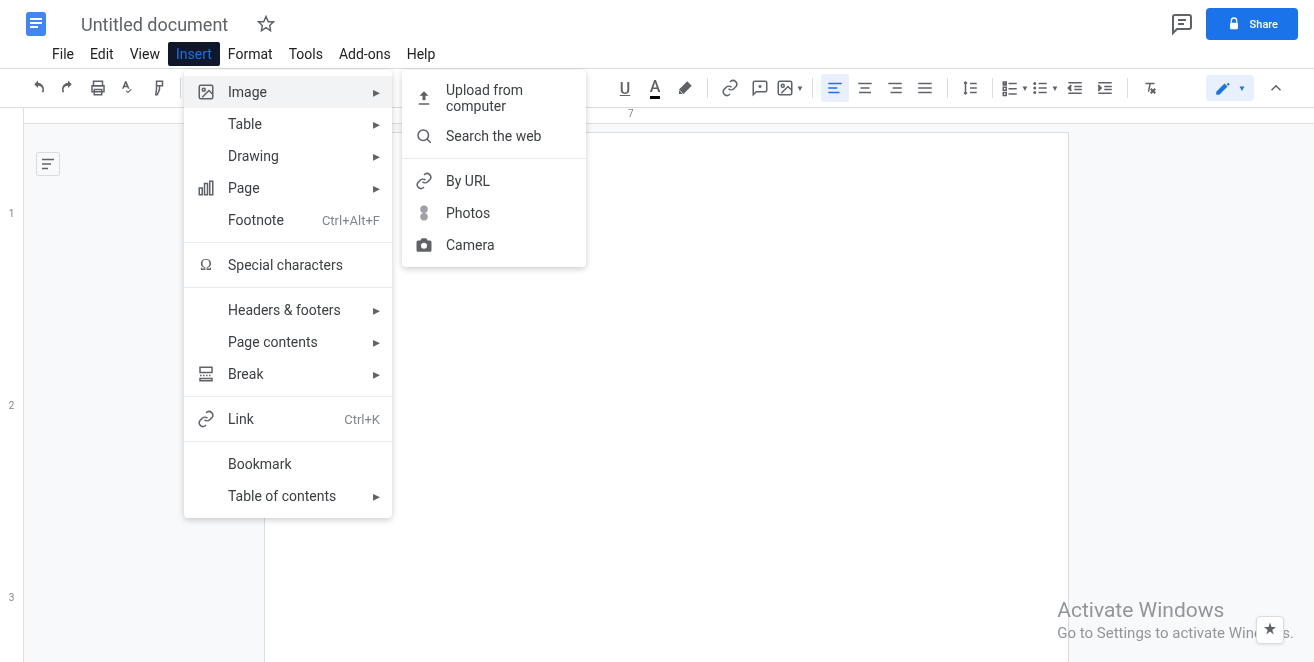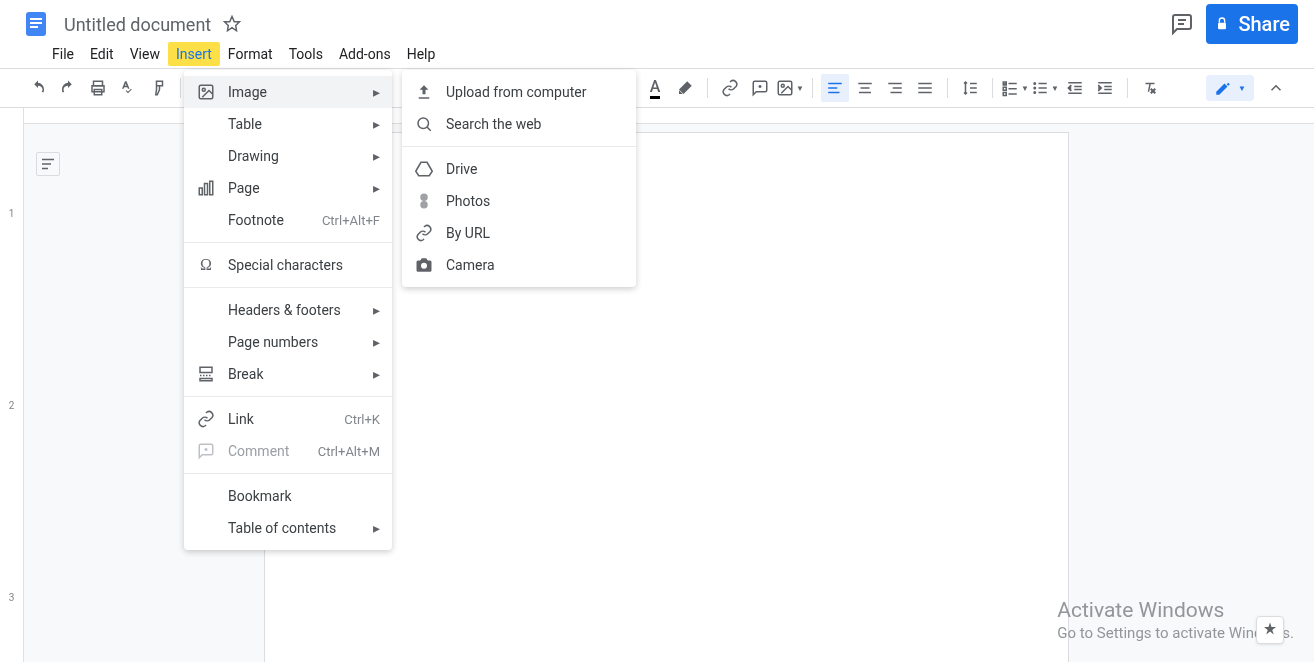--- a/index.html
+++ b/index.html
@@ -1,49 +1,49 @@
 <!DOCTYPE html>
 <html><head>
 <meta charset="utf-8">
 <style>
 * { margin: 0; padding: 0; box-sizing: border-box; font-family: 'Google Sans', Roboto, Arial, sans-serif; }
 body { background: #fff; width: 1314px; height: 662px; overflow: hidden; position: relative; }
 
-.titlebar { display: flex; align-items: center; padding: 8px 16px 0 16px; height: 40px; }
+.titlebar { display: flex; align-items: center; padding: 8px 16px 0 16px; height: 40px; gap: 17px; }
 .docs-logo { width: 40px; height: 40px; display: flex; align-items: center; justify-content: center; }
 .docs-logo svg { width: 36px; height: 36px; }
 .doc-title { font-size: 18px; color: #5f6368; margin-left: 8px; }
 .star-icon { margin-left: 12px; color: #5f6368; }
 .titlebar-right { margin-left: auto; display: flex; align-items: center; gap: 12px; }
 .comment-history { color: #5f6368; }
-.share-btn { background: #1a73e8; color: #fff; border: none; border-radius: 4px; padding: 8px 8px; font-size: 20px; font-weight: 500; display: flex; align-items: center; gap: 8px; cursor: pointer; }
+.share-btn { background: #1a73e8; color: #fff; border: none; border-radius: 4px; padding: 8px 20px; font-size: 11px; font-weight: 500; display: flex; align-items: center; gap: 8px; cursor: pointer; }
 
 .menubar { display: flex; padding: 0 44px; height: 28px; align-items: center; }
 .menu-item { padding: 4px 8px; font-size: 14px; color: #202124; cursor: pointer; border-radius: 2px; }
-.menu-item.active { background: #fde047; color: #1a73e8; }
+.menu-item.active { background: #0f172a; color: #1a73e8; }
 
 .toolbar { height: 40px; border-top: 1px solid #dadce0; border-bottom: 1px solid #dadce0; display: flex; align-items: center; padding: 0 24px; gap: 2px; }
 .tb-btn { width: 28px; height: 28px; display: flex; align-items: center; justify-content: center; color: #5f6368; cursor: pointer; border-radius: 2px; }
 .tb-btn.active { background: #e8f0fe; color: #1a73e8; }
 .tb-sep { width: 1px; height: 20px; background: #dadce0; margin: 0 6px; }
 .tb-right { margin-left: auto; display: flex; align-items: center; gap: 8px; }
 .editing-btn { background: #e8f0fe; border-radius: 4px; padding: 4px 8px; display: flex; align-items: center; gap: 6px; color: #1a73e8; }
 
 .workspace { position: relative; height: 554px; background: #f8f9fa; display: flex; }
 .vruler { width: 24px; background: #fff; border-right: 1px solid #e0e0e0; font-size: 10px; color: #80868b; padding-top: 4px; }
 .vruler span { display: block; height: 96px; text-align: center; }
 .content-area { flex: 1; position: relative; overflow: hidden; }
 .hruler { height: 16px; background: #fff; border-bottom: 1px solid #e0e0e0; font-size: 10px; color: #80868b; display: flex; padding-left: 220px; }
 .hruler span { width: 96px; text-align: left; }
 .page { position: absolute; left: 240px; top: 24px; width: 805px; height: 1000px; background: #fff; border: 1px solid #dadce0; }
 .outline-btn { position: absolute; left: 36px; top: 152px; width: 24px; height: 24px; border: 1px solid #dadce0; border-radius: 2px; display: flex; align-items: center; justify-content: center; color: #5f6368; }
 
 .dropdown { position: absolute; background: #fff; box-shadow: 0 2px 6px rgba(0,0,0,0.2); border-radius: 4px; z-index: 100; padding: 6px 0; }
 .insert-menu { left: 184px; top: 70px; width: 208px; }
-.image-submenu { left: 402px; top: 70px; width: 234px; }
+.image-submenu { left: 402px; top: 70px; width: 184px; }
 .dd-item { display: flex; align-items: center; padding: 6px 12px; font-size: 14px; color: #3c4043; cursor: pointer; min-height: 32px; }
 .dd-item.highlighted { background: #f1f3f4; }
 .dd-icon { width: 20px; height: 20px; margin-right: 12px; color: #5f6368; display: flex; align-items: center; justify-content: center; }
 .dd-label { flex: 1; }
 .dd-shortcut { font-size: 13px; color: #80868b; margin-left: 0; }
 .dd-arrow { color: #5f6368; }
 .dd-item.disabled { color: #9aa0a6; }
 .dd-item.disabled .dd-icon { color: #bdc1c6; }
 .dd-sep { height: 1px; background: #e8eaed; margin: 6px 0; }
 .dd-spacer { width: 32px; }
@@ -337,21 +337,21 @@
       <span class="dd-label">Special characters</span>
     </div>
     <div class="dd-sep"></div>
     <div class="dd-item">
       <span class="dd-spacer"></span>
       <span class="dd-label">Headers &amp; footers</span>
       <span class="dd-arrow">▸</span>
     </div>
     <div class="dd-item">
       <span class="dd-spacer"></span>
-      <span class="dd-label">Page numbers</span>
+      <span class="dd-label">Page contents</span>
       <span class="dd-arrow">▸</span>
     </div>
     <div class="dd-item">
       <span class="dd-icon">
         <svg width="18" height="18" viewBox="0 0 24 24" fill="none" stroke="currentColor" stroke-width="2">
           <rect x="4" y="3" width="16" height="7"></rect>
           <line x1="4" y1="14" x2="20" y2="14" stroke-dasharray="2"></line>
           <rect x="4" y="18" width="16" height="3"></rect>
         </svg>
       </span>
@@ -361,31 +361,20 @@
     <div class="dd-sep"></div>
     <div class="dd-item">
       <span class="dd-icon">
         <svg width="18" height="18" viewBox="0 0 24 24" fill="none" stroke="currentColor" stroke-width="2">
           <path d="M10 13a5 5 0 0 0 7 0l3-3a5 5 0 0 0-7-7l-1 1M14 11a5 5 0 0 0-7 0l-3 3a5 5 0 0 0 7 7l1-1"></path>
         </svg>
       </span>
       <span class="dd-label">Link</span>
       <span class="dd-shortcut">Ctrl+K</span>
     </div>
-    <div class="dd-item disabled">
-      <span class="dd-icon">
-        <svg width="18" height="18" viewBox="0 0 24 24" fill="none" stroke="currentColor" stroke-width="2">
-          <path d="M21 15a2 2 0 0 1-2 2H7l-4 4V5a2 2 0 0 1 2-2h14a2 2 0 0 1 2 2z"></path>
-          <line x1="12" y1="8" x2="12" y2="12"></line>
-          <line x1="10" y1="10" x2="14" y2="10"></line>
-        </svg>
-      </span>
-      <span class="dd-label">Comment</span>
-      <span class="dd-shortcut">Ctrl+Alt+M</span>
-    </div>
     <div class="dd-sep"></div>
     <div class="dd-item">
       <span class="dd-spacer"></span>
       <span class="dd-label">Bookmark</span>
     </div>
     <div class="dd-item">
       <span class="dd-spacer"></span>
       <span class="dd-label">Table of contents</span>
       <span class="dd-arrow">▸</span>
     </div>
@@ -406,40 +395,32 @@
           <circle cx="11" cy="11" r="7"></circle>
           <line x1="21" y1="21" x2="16" y2="16"></line>
         </svg>
       </span>
       <span class="dd-label">Search the web</span>
     </div>
     <div class="dd-sep"></div>
     <div class="dd-item">
       <span class="dd-icon">
         <svg width="18" height="18" viewBox="0 0 24 24" fill="none" stroke="currentColor" stroke-width="2">
-          <path d="M8 3h8l7 12-4 6H5l-4-6z M8 3L1 15 M16 3l7 12"></path>
-        </svg>
-      </span>
-      <span class="dd-label">Drive</span>
+          <path d="M10 13a5 5 0 0 0 7 0l3-3a5 5 0 0 0-7-7l-1 1M14 11a5 5 0 0 0-7 0l-3 3a5 5 0 0 0 7 7l1-1"></path>
+        </svg>
+      </span>
+      <span class="dd-label">By URL</span>
     </div>
     <div class="dd-item">
       <span class="dd-icon">
         <svg width="18" height="18" viewBox="0 0 24 24" fill="currentColor">
           <path d="M12 2a5 5 0 0 1 0 10 5 5 0 0 1 0-10zm0 10a5 5 0 0 1 0 10 5 5 0 0 1 0-10zm-5-5a5 5 0 0 1 10 0 5 5 0 0 1-10 0zm0 10a5 5 0 0 1 10 0 5 5 0 0 1-10 0z" opacity="0.6"></path>
         </svg>
       </span>
       <span class="dd-label">Photos</span>
-    </div>
-    <div class="dd-item">
-      <span class="dd-icon">
-        <svg width="18" height="18" viewBox="0 0 24 24" fill="none" stroke="currentColor" stroke-width="2">
-          <path d="M10 13a5 5 0 0 0 7 0l3-3a5 5 0 0 0-7-7l-1 1M14 11a5 5 0 0 0-7 0l-3 3a5 5 0 0 0 7 7l1-1"></path>
-        </svg>
-      </span>
-      <span class="dd-label">By URL</span>
     </div>
     <div class="dd-item">
       <span class="dd-icon">
         <svg width="18" height="18" viewBox="0 0 24 24" fill="currentColor">
           <path d="M9 3l-2 3H4a2 2 0 0 0-2 2v11a2 2 0 0 0 2 2h16a2 2 0 0 0 2-2V8a2 2 0 0 0-2-2h-3l-2-3H9zm3 14a4 4 0 1 1 0-8 4 4 0 0 1 0 8z"></path>
         </svg>
       </span>
       <span class="dd-label">Camera</span>
     </div>
   </div>

